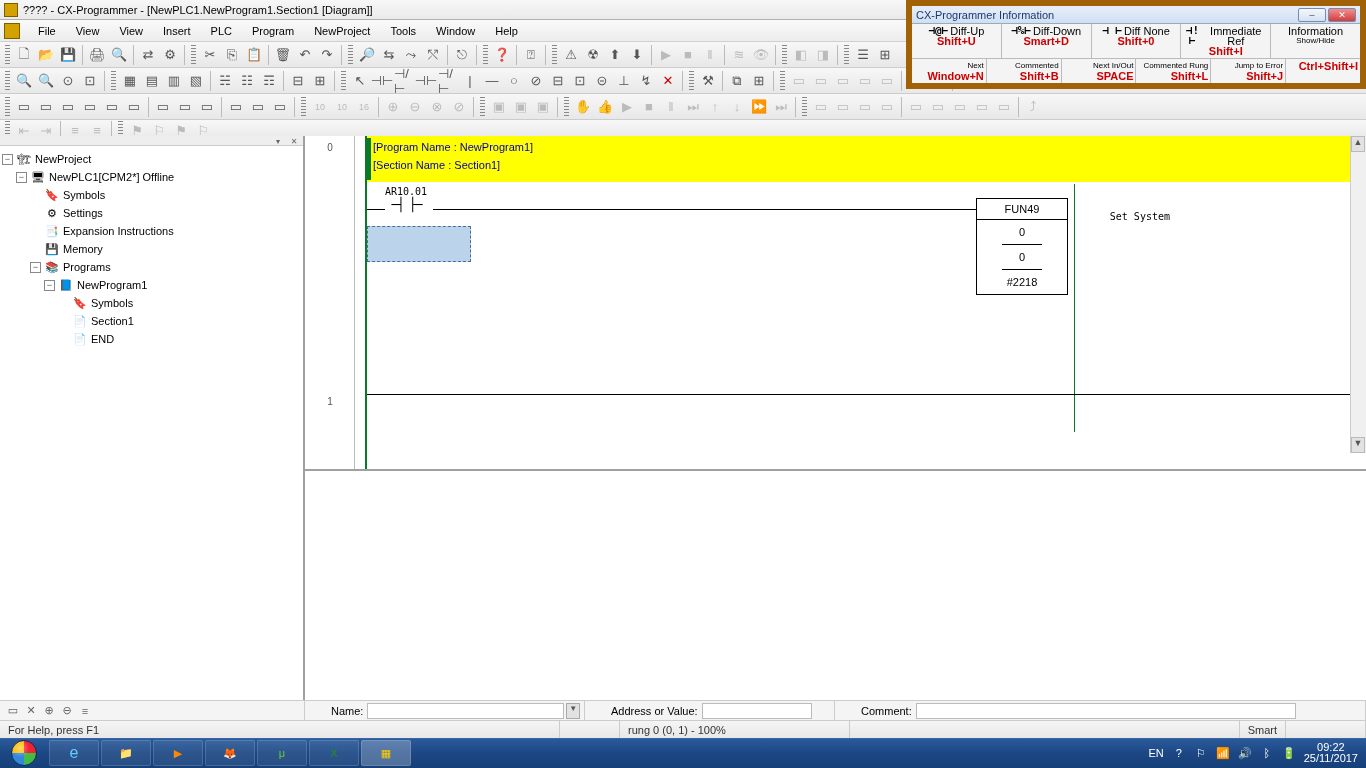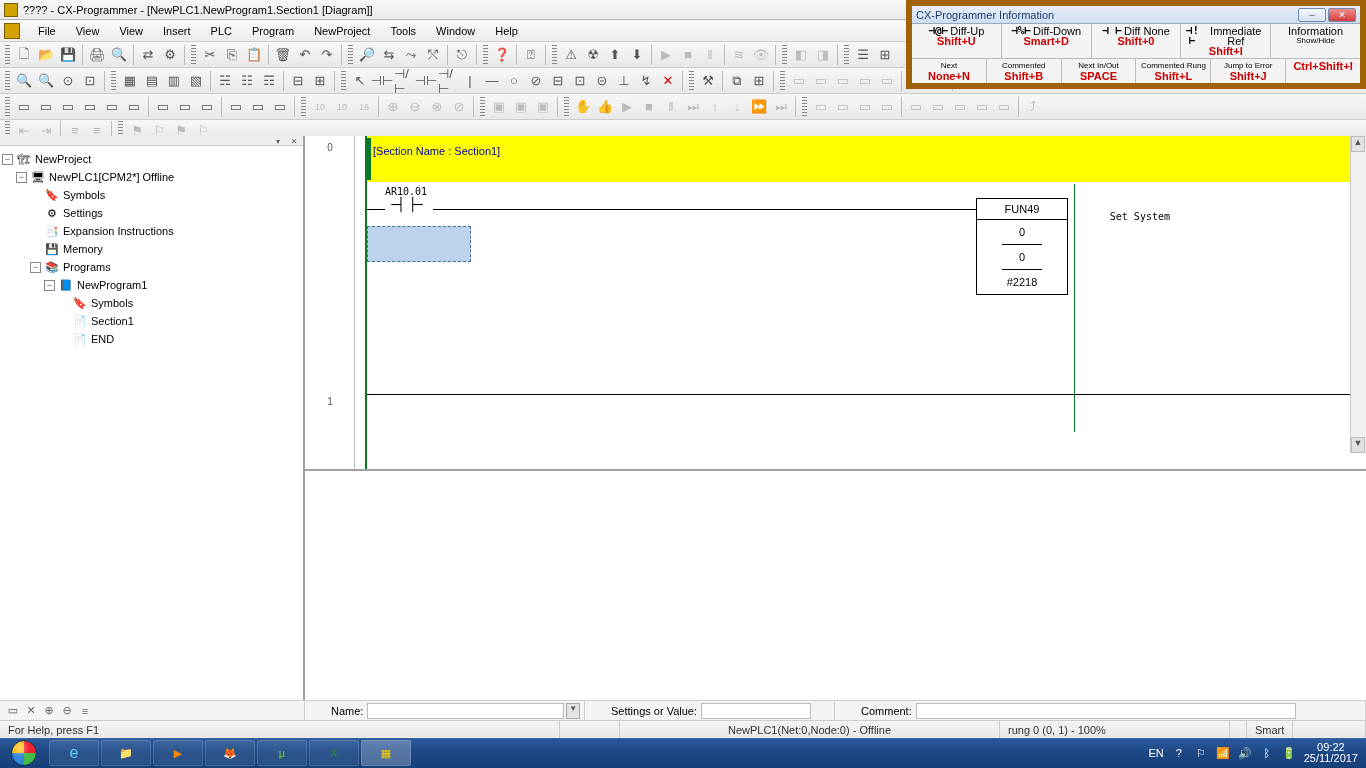--- a/index.html
+++ b/index.html
@@ -16,21 +16,21 @@
 .info-head span { color:#1a3a6e; }
 .info-wincontrols { display:flex; gap:2px; }
 .info-winbtn { width:28px; height:14px; background: linear-gradient(#f4f7fb,#d6e2f0); border:1px solid #6f8eb4; border-radius:2px; display:flex;align-items:center;justify-content:center; font-size:9px; color:#2e4a70;}
 .info-close { background: linear-gradient(#f19090,#d43c3c); color:#fff; }
 .info-grid { display:flex; }
 .info-cell { flex:1; border-right:1px solid #bbb; text-align:center; padding:2px 2px; font-size:9px; line-height:10px;}
 .info-cell:last-child { border-right:none; }
 .info-top { color:#000; display:flex; align-items:center; justify-content:center; gap:2px; }
 .info-mid { color:#c00; font-weight:bold; }
 .info-bot { color:#000; font-size:8px;}
-.info-cell2 { border-top:1px solid #bbb;}
+.info-cell2 { border-top:1px solid #bbb;text-align:right;}
 .sym { font-family: monospace; font-weight:bold; }
 
 
 .menubar { height: 22px; background: linear-gradient(#fafafa,#ececec); display:flex; align-items:center; padding-left: 4px; border-bottom:1px solid #d0d0d0;}
 .menubar .appicon2 { width:16px; height:16px; background:#d4a200; border:1px solid #7a5e00; margin-right:8px;}
 .menuitem { padding: 2px 10px; color:#000; cursor:default; }
 
 
 .toolbar-row { height: 26px; background: linear-gradient(#f7f7f7,#e8e8e8); border-bottom:1px solid #ccc; display:flex; align-items:center; padding-left:2px; }
 .tb-grip { width:5px; height:20px; background: repeating-linear-gradient(#888 0 1px, transparent 1px 3px); margin:0 3px; }
@@ -155,21 +155,21 @@
         <div class="info-mid">Shift+I</div>
       </div>
     <div class="info-cell">
         <div class="info-top">Information</div>
         <div class="info-bot">Show/Hide</div>
       </div>
   </div>
   <div class="info-grid">
     <div class="info-cell info-cell2">
         <div class="info-bot">Next</div>
-        <div class="info-mid">None+N</div>
+        <div class="info-mid">Window+N</div>
       </div>
     <div class="info-cell info-cell2">
         <div class="info-bot">Commented</div>
         <div class="info-mid">Shift+B</div>
       </div>
     <div class="info-cell info-cell2">
         <div class="info-bot">Next In/Out</div>
         <div class="info-mid">SPACE</div>
       </div>
     <div class="info-cell info-cell2">
@@ -715,20 +715,21 @@
     <div class="diagram grid-dots">
       <div class="rung-gutter">
         <div class="rung-num n0">0</div>
         <div class="rung-num n1">1</div>
       </div>
       <div class="rung-body">
         <div class="left-rail"></div>
         <div class="right-rail"></div>
         <div class="banner">
           <div class="bar"></div>
+          <div>[Program Name : NewProgram1]</div>
           <div style="height:4px"></div>
           <div>[Section Name : Section1]</div>
         </div>
         <div class="contact">
           <div class="contact-label">AR10.01</div>
           <div class="contact-sym" style="text-align:center">─┤&nbsp;├─</div>
         </div>
         <div class="wire-h" style="top:73px; left:12px; width:18px"></div>
         <div class="wire-h" style="top:73px; left:78px; right:374px"></div>
         <div class="sel-box"></div>
@@ -764,33 +765,32 @@
     <div class="tiny-btn">⊕</div>
     <div class="tiny-btn">⊖</div>
     <div class="tiny-btn">≡</div>
   </div>
   <div class="cell" style="width:280px">
     <span class="lbl">Name:</span>
     <input style="width: 200px;">
     <div class="dd-btn">▼</div>
   </div>
   <div class="cell" style="width:250px">
-    <span class="lbl">Settings or Value:</span>
+    <span class="lbl">Address or Value:</span>
     <input style="width: 110px;">
   </div>
   <div class="cell" style="flex:1">
     <span class="lbl">Comment:</span>
     <input style="width: 380px;">
   </div>
 </div>
 
 <div class="statusbar" style="position:absolute; bottom:30px; left:0; right:0;">
   <div class="seg" style="flex:0 0 560px">For Help, press F1</div>
   <div class="seg" style="flex:0 0 60px"></div>
-  <div class="seg" style="flex:0 0 380px; justify-content:center">NewPLC1(Net:0,Node:0) - Offline</div>
   <div class="seg" style="flex:0 0 230px">rung 0 (0, 1)  - 100%</div>
   <div class="seg" style="flex:1"></div>
   <div class="seg">Smart</div>
   <div class="seg" style="width:80px"></div>
 </div>
 
 <div class="taskbar">
   <div class="startbtn">
       <div class="orb"></div>
     </div>

